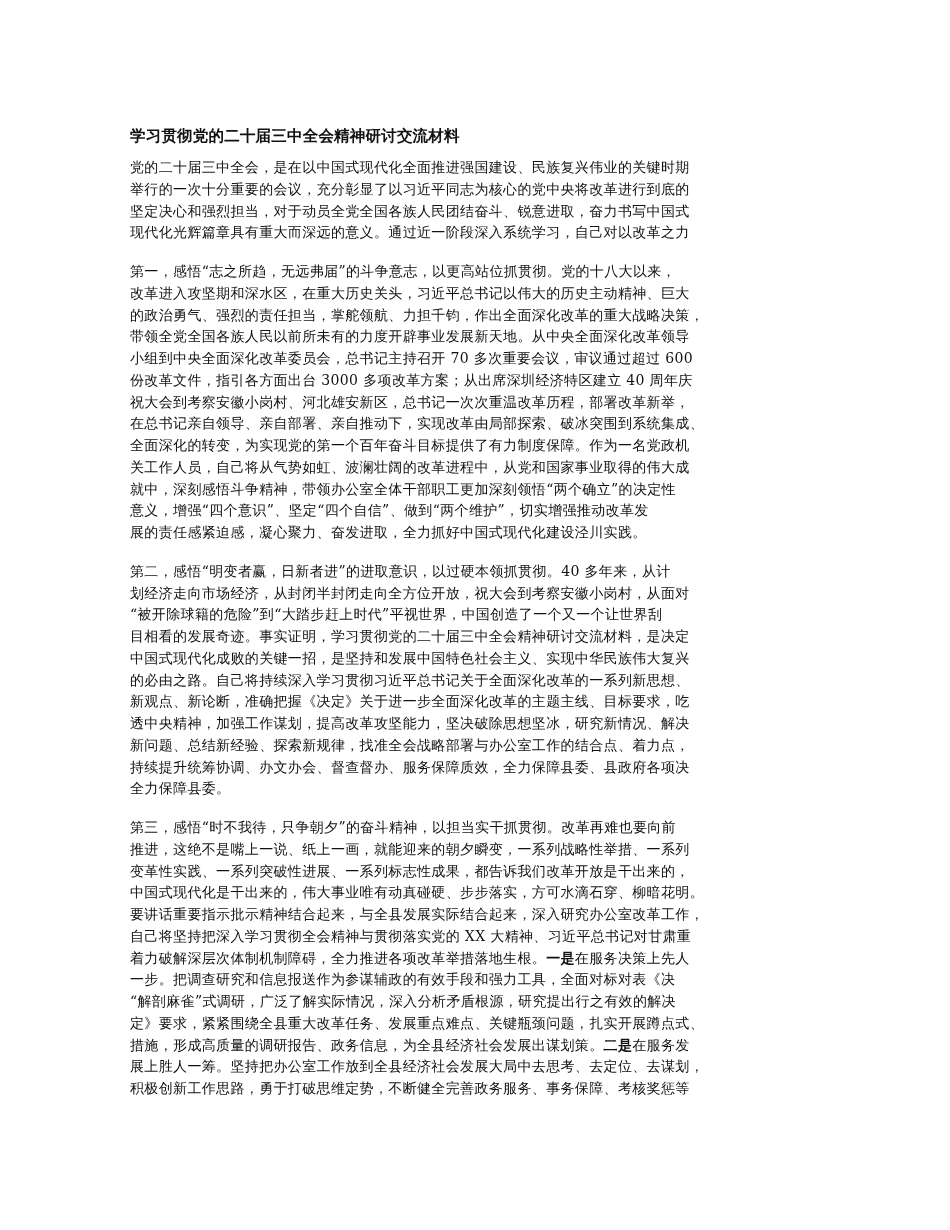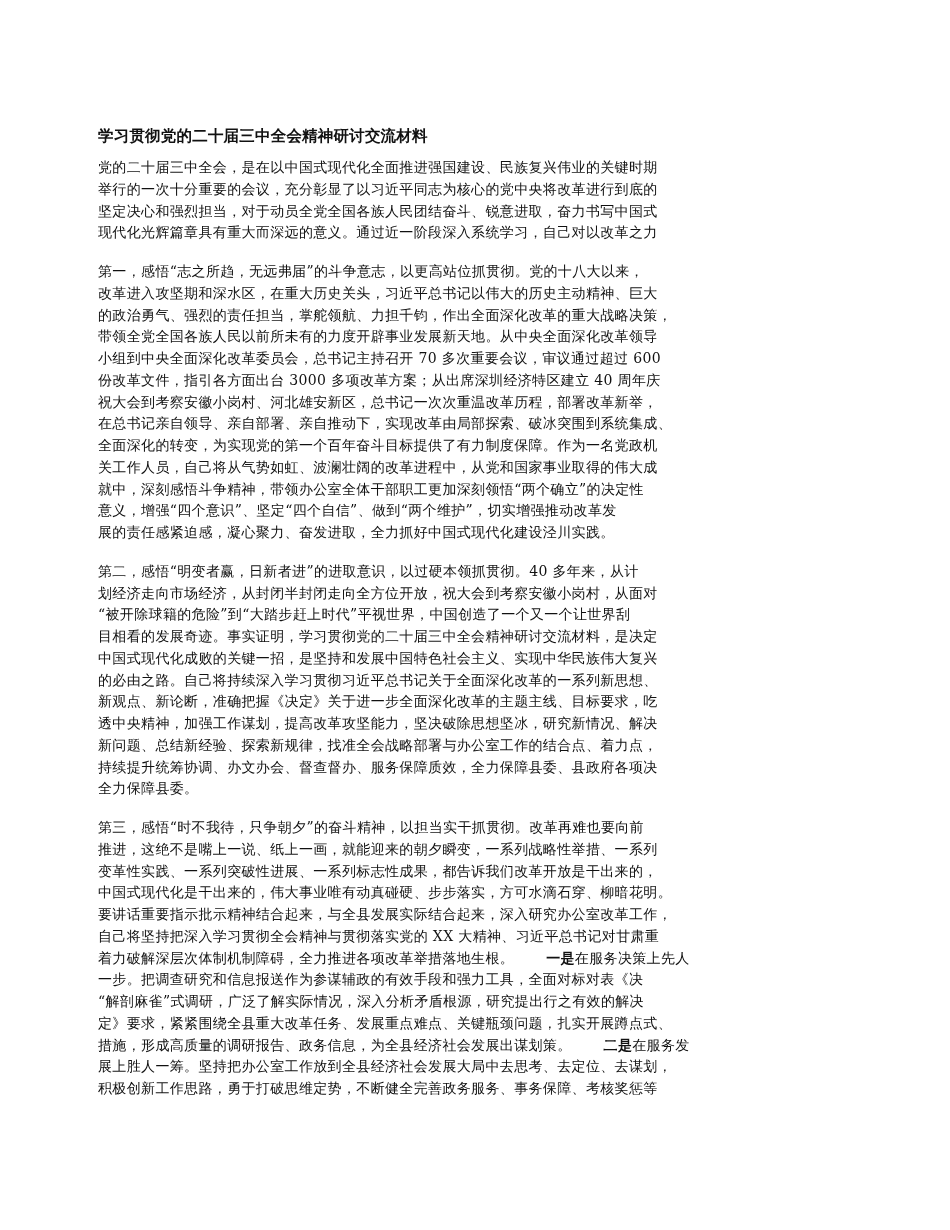--- a/index.html
+++ b/index.html
@@ -1,23 +1,23 @@
 <!DOCTYPE html>
 <html><head>
 <meta charset="utf-8">
 <style>
   html, body { margin: 0; padding: 0; background: #ffffff; }
   body { width: 950px; height: 1230px; position: relative; overflow: hidden;
          font-family: "DejaVu Serif", "Liberation Serif", serif; color: #111111; }
-  .page { position: absolute; left: 98px; top: 126px; width: 730px; }
+  .page { position: absolute; left: 130px; top: 126px; width: 730px; }
   .title { font-family: "DejaVu Sans", "Liberation Sans", sans-serif; font-weight: bold;
            font-size: 15.5px; line-height: 20px; margin: 0 0 11px 0; letter-spacing: 0.2px; white-space: nowrap; }
   .para { margin: 0 0 17px 0; }
   .line { display: block; font-size: 14px; line-height: 21.75px; height: 21.75px; white-space: nowrap; letter-spacing: 0.35px; }
-  .b { font-weight: bold; font-family: "DejaVu Sans", "Liberation Sans", sans-serif; margin-left: 32px; }
+  .b { font-weight: bold; font-family: "DejaVu Sans", "Liberation Sans", sans-serif; }
 </style>
 </head>
 <body>
 
 <div class="page">
   <div class="title">学习贯彻党的二十届三中全会精神研讨交流材料</div>
 
   <div class="para">
     <span class="line">党的二十届三中全会，是在以中国式现代化全面推进强国建设、民族复兴伟业的关键时期</span>
     <span class="line">举行的一次十分重要的会议，充分彰显了以习近平同志为核心的党中央将改革进行到底的</span>

